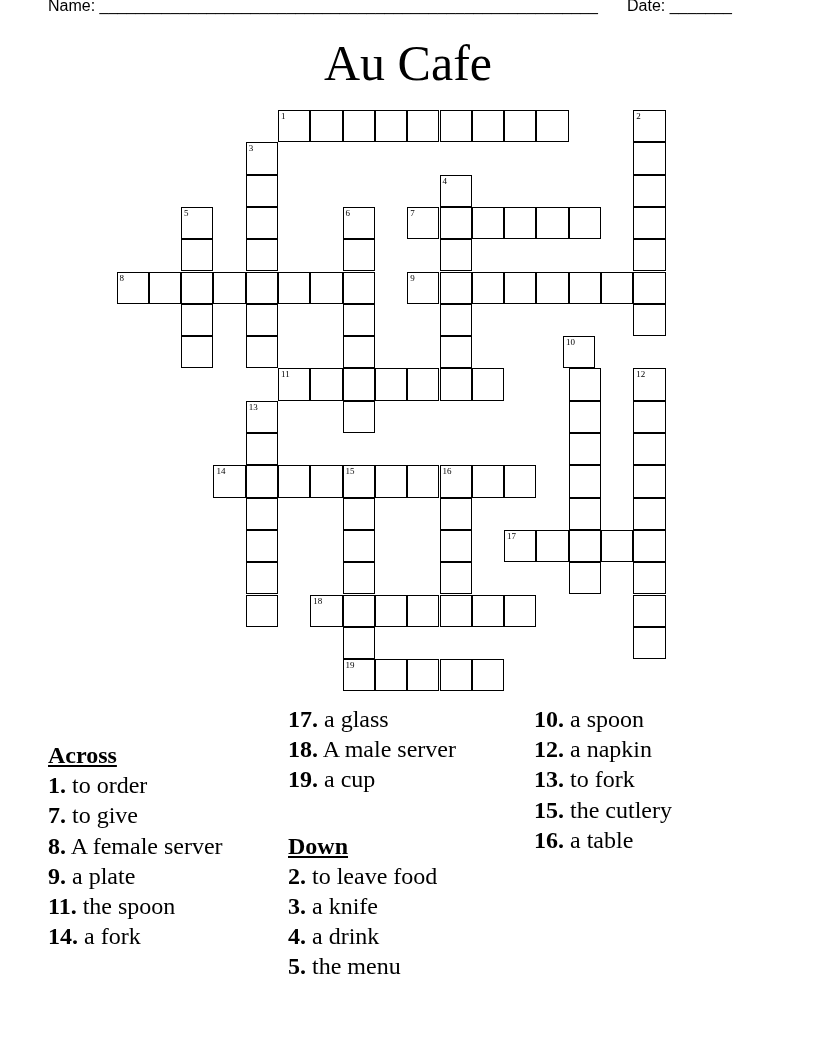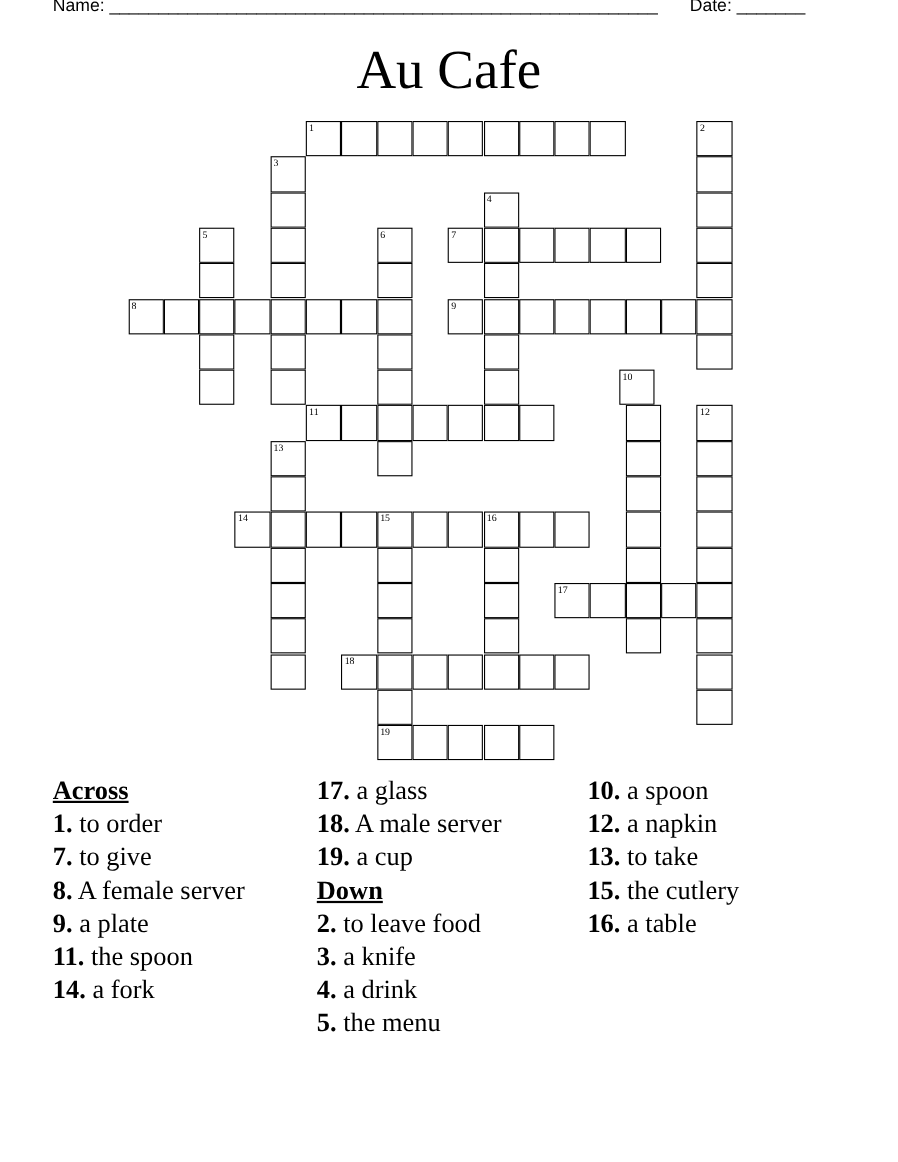--- a/index.html
+++ b/index.html
@@ -4,21 +4,21 @@
   <style>
     html, body { margin: 0; padding: 0; background: #ffffff; }
     body { width: 816px; height: 1056px; position: relative; overflow: hidden; font-family: "Liberation Serif", serif; color: #000; }
     .header-line { position: absolute; top: -3px; left: 48px; font-family: "Liberation Sans", sans-serif; font-size: 16px; white-space: pre; }
     .date-line { position: absolute; top: -3px; left: 627px; font-family: "Liberation Sans", sans-serif; font-size: 16px; white-space: pre; }
     .title { position: absolute; top: 34px; left: 0; width: 816px; text-align: center; font-size: 50px; font-family: "Liberation Serif", serif; line-height: 58px; }
     .grid { position: absolute; left: 0; top: 0; width: 816px; height: 700px; }
     .cell { position: absolute; width: 32.3px; height: 32.3px; box-sizing: border-box; border: 1.5px solid #000; background: #fff; }
     .cell .num { position: absolute; top: 1px; left: 2px; font-size: 9px; line-height: 9px; font-family: "Liberation Serif", serif; }
     .clues { position: absolute; top: 704px; font-size: 24px; line-height: 30.2px; font-family: "Liberation Serif", serif; }
-    .clues .heading { font-weight: bold; text-decoration: underline; }
+    .clues .heading { font-weight: bold; text-decoration: underline; margin-top: 36px; }
     .clues .clue-num { font-weight: bold; }
     .col1 { left: 48px; width: 200px; }
     .col2 { left: 288px; width: 240px; }
     .col3 { left: 534px; width: 240px; }
   </style>
 </head>
 <body>
 
 <div class="header-line">Name: ________________________________________________________</div>
 <div class="date-line">Date: _______</div>
@@ -200,16 +200,16 @@
   <div class="heading">Down</div>
   <div><span class="clue-num">2.</span><span> to leave food</span></div>
   <div><span class="clue-num">3.</span><span> a knife</span></div>
   <div><span class="clue-num">4.</span><span> a drink</span></div>
   <div><span class="clue-num">5.</span><span> the menu</span></div>
 </div>
 
 <div class="clues col3">
   <div><span class="clue-num">10.</span><span> a spoon</span></div>
   <div><span class="clue-num">12.</span><span> a napkin</span></div>
-  <div><span class="clue-num">13.</span><span> to take</span></div>
+  <div><span class="clue-num">13.</span><span> to fork</span></div>
   <div><span class="clue-num">15.</span><span> the cutlery</span></div>
   <div><span class="clue-num">16.</span><span> a table</span></div>
 </div>
 
 </body></html>

